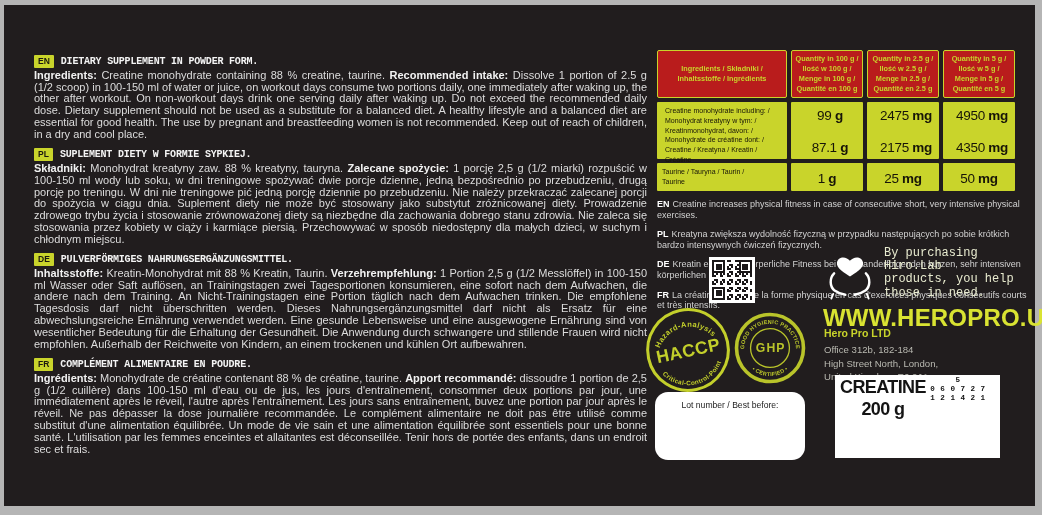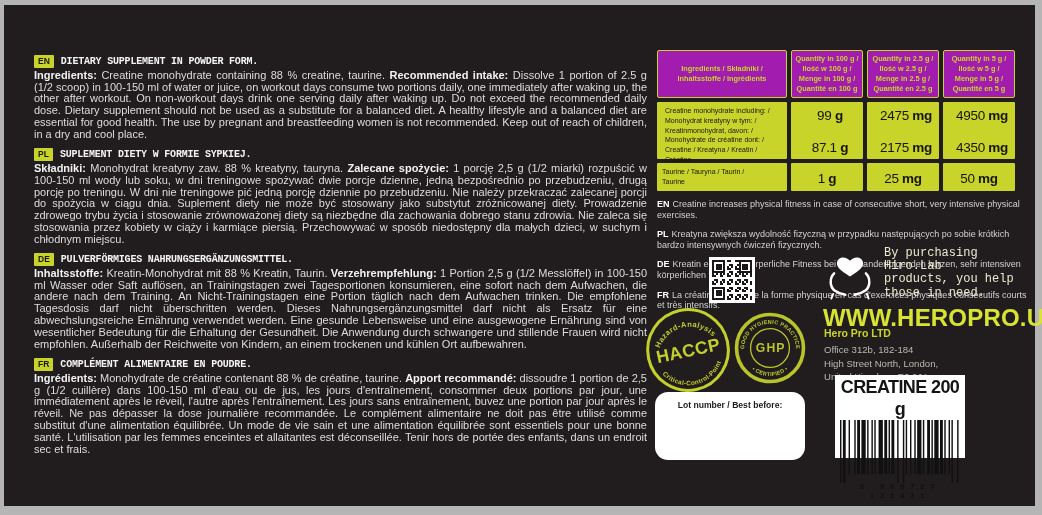--- a/index.html
+++ b/index.html
@@ -29,21 +29,21 @@
     margin:0;color:#dddddd;font-size:11px;line-height:11.9px;
     text-align:justify;
   }
   .sec-body b{color:#f2f2f2;}
   
   .right-col{position:absolute;left:648px;top:0;width:394px;height:515px;}
   
   .nutri-table{position:absolute;left:5px;top:45px;width:358px;}
   .t-grid{display:grid;grid-template-columns:130px 72px 72px 72px;gap:4px;margin-bottom:4px;}
   .h-cell{
-    background:#a21caf;border:1.5px solid #c9d42b;border-radius:2px;
+    background:#b91c1c;border:1.5px solid #c9d42b;border-radius:2px;
     color:#c9d42b;font-size:7.3px;font-weight:bold;line-height:1.4;
     display:flex;align-items:center;justify-content:center;text-align:center;
     white-space:pre-line;min-height:44px;padding:1px;
   }
   .d-cell{background:#c9d42b;color:#171508;border-radius:1px;}
   .name-cell{
     display:flex;flex-direction:column;justify-content:space-between;
     padding:4px 5px;font-size:7px;line-height:1.4;white-space:pre-line;
   }
   .name-cell .nm2{padding-bottom:2px;}
@@ -87,27 +87,27 @@
   .arc-xs{font-size:7.6px;letter-spacing:0.4px;}
   .ctr-big{font-size:21px;letter-spacing:0.5px;}
   .ctr-mid{font-size:17px;letter-spacing:1.5px;}
   
   .lot-box{
     position:absolute;left:3px;top:387px;width:150px;height:68px;
     background:#ffffff;border-radius:13px;
   }
   .lot-label{
     text-align:center;padding-top:8px;color:#1c1c1c;
-    font-size:8.6px;font-weight:bold;
+    font-size:8.6px;font-weight:normal;
   }
   
   .barcode-box{
-    position:absolute;left:183px;top:370px;width:130px;height:83px;
+    position:absolute;left:183px;top:370px;width:165px;height:83px;
     background:#ffffff;box-sizing:border-box;padding:1px 5px 2px 5px;
-    display:flex;flex-direction:column;
+    display:flex;flex-direction:row;
   }
   .product-name{
     text-align:center;color:#141414;font-size:18px;font-weight:600;
     letter-spacing:-0.6px;line-height:22px;
   }
   .bars{flex:1;}
   .bars svg{width:100%;height:100%;display:block;fill:#111111;}
   .bc-digits{
     text-align:center;color:#111111;font-size:7.6px;font-weight:bold;
     letter-spacing:5.5px;line-height:9px;font-family:"Liberation Mono",monospace;

